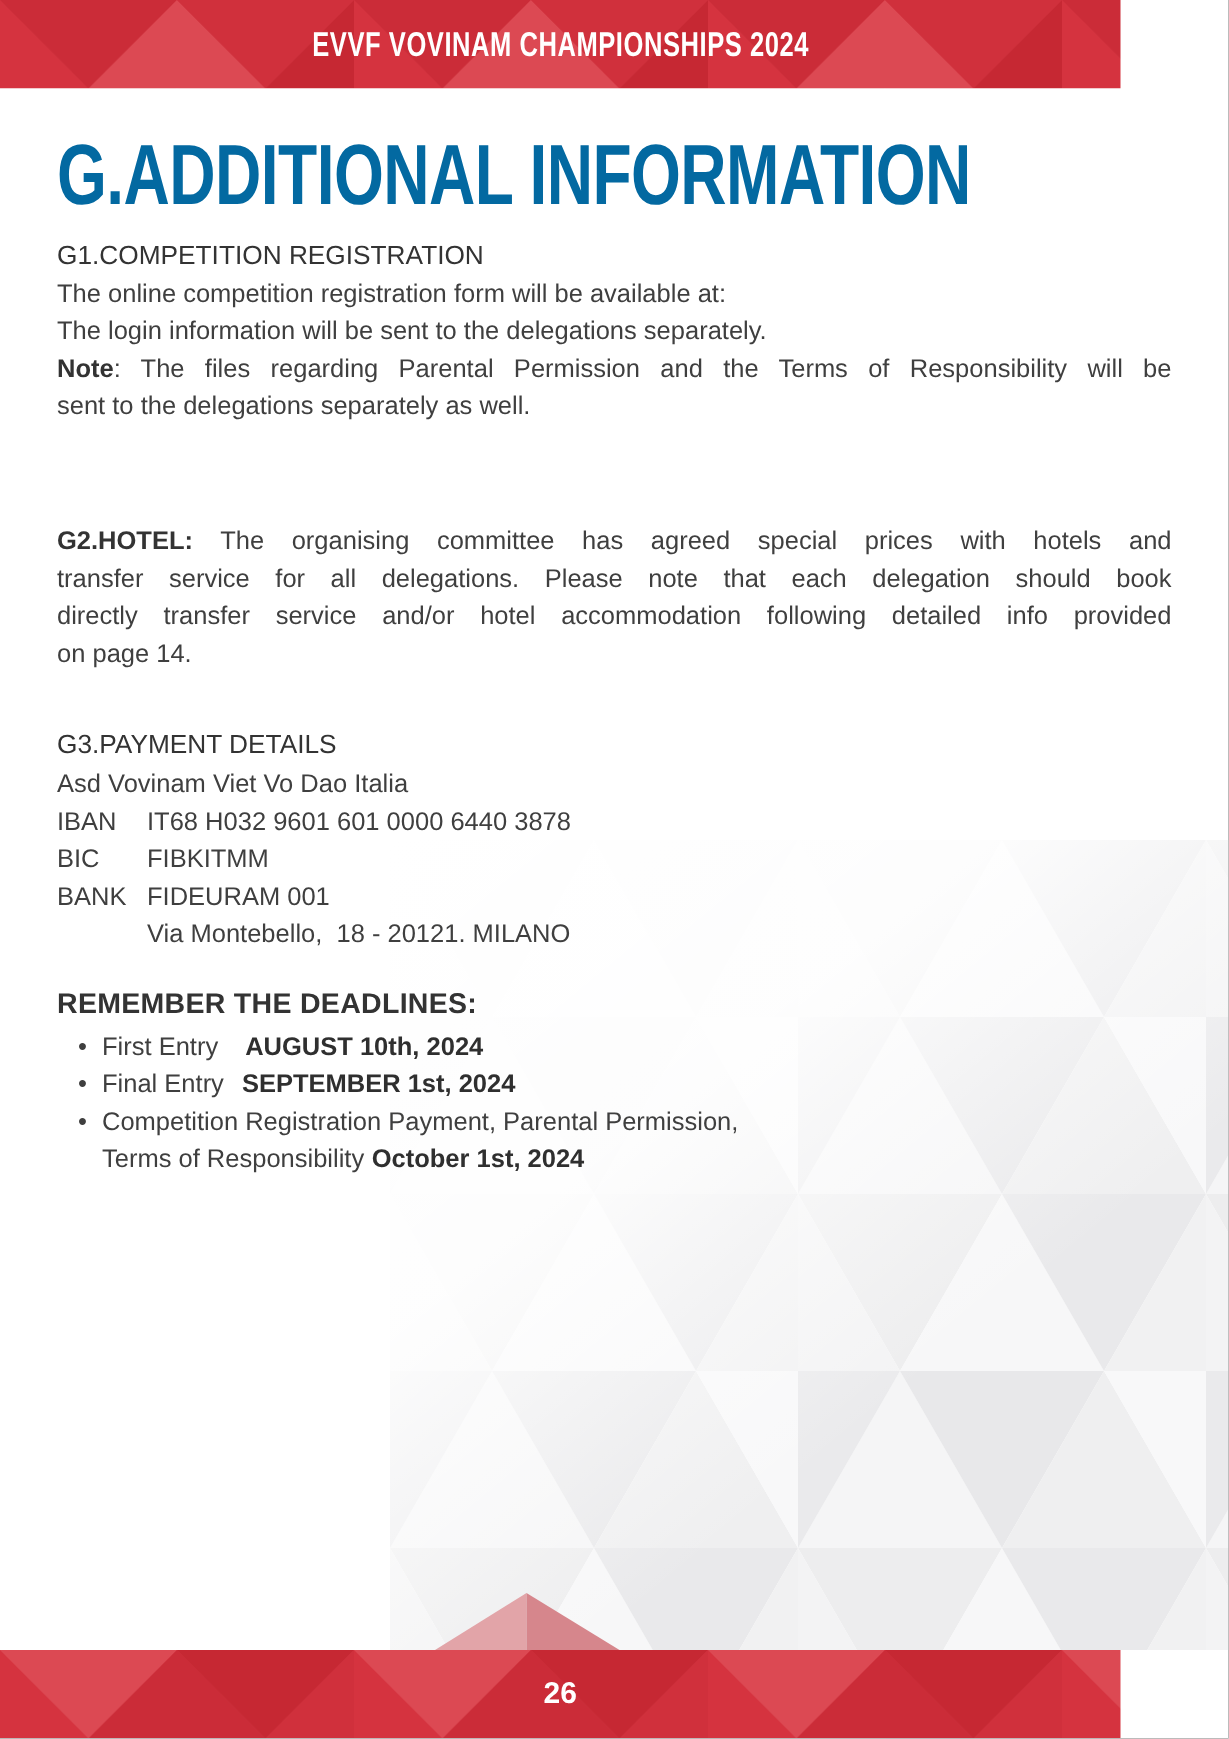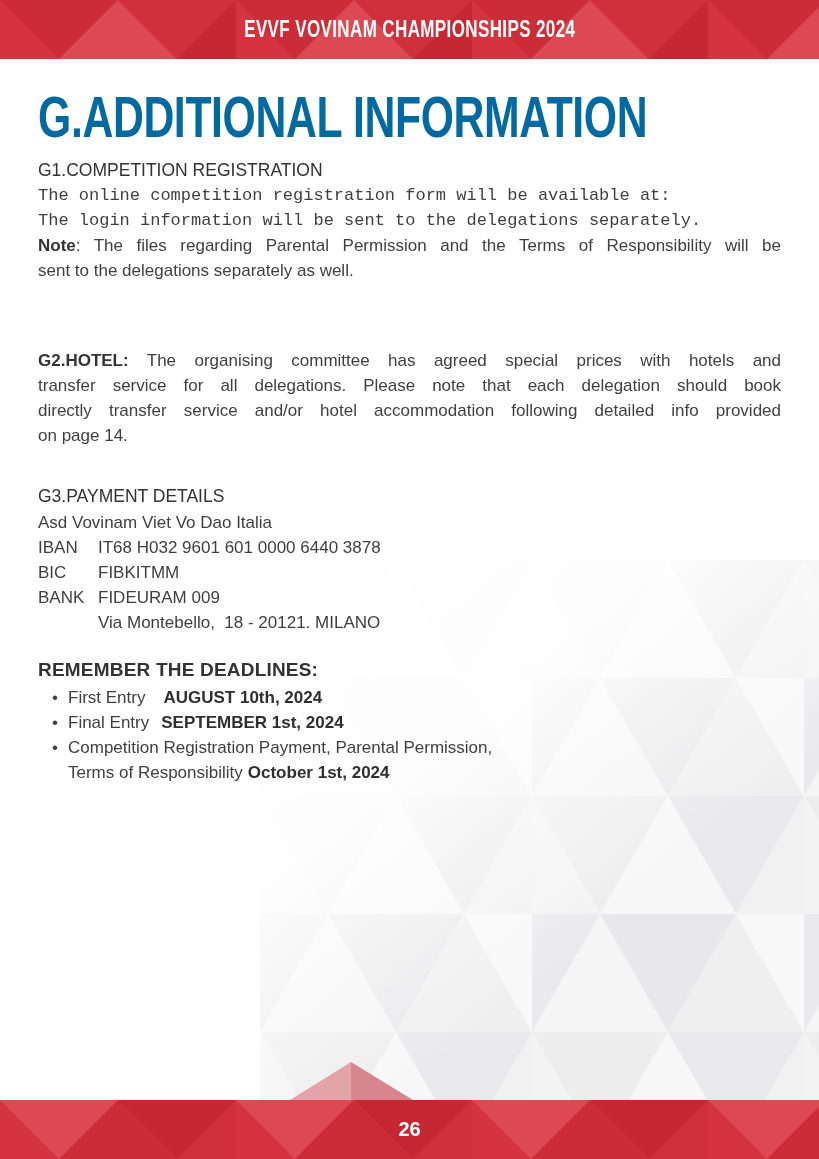--- a/index.html
+++ b/index.html
@@ -3,21 +3,21 @@
 <meta charset="utf-8">
 <style>
   * { margin:0; padding:0; box-sizing:border-box; }
   html,body { background:#888; }
   .page {
     position:relative; width:819px; height:1159px; background:#ffffff;
     overflow:hidden; font-family:"Liberation Sans", sans-serif; color:#3f3f3f;
     margin:0 auto;
   }
   
-  .banner { position:absolute; left:0; width:819px; height:59px; z-index:3; overflow:hidden; }
+  .banner { position:absolute; left:0; width:747px; height:59px; z-index:3; overflow:hidden; }
   .banner.top { top:0; }
   .banner.bottom { bottom:0; }
   .banner svg { position:absolute; top:0; left:0; }
   .banner-inner {
     position:relative; width:100%; height:100%;
     display:flex; align-items:center; justify-content:center;
   }
   .banner-title {
     color:#ffffff; font-weight:bold; font-size:23px; letter-spacing:0.5px;
     transform:scaleX(0.74); transform-origin:center; white-space:nowrap;
@@ -28,21 +28,21 @@
   .pink-tri { position:absolute; left:0; top:0; z-index:1; }
   
   .content { position:absolute; left:38px; right:38px; z-index:2; }
   .doc-title {
     top:88px; color:#0369a1; font-weight:bold; font-size:57px;
     line-height:58px; white-space:nowrap;
   }
   .doc-title .squeeze { display:inline-block; transform:scaleX(0.75); transform-origin:left center; letter-spacing:-0.5px; }
   .h2 { font-weight:normal; font-size:17.5px; color:#333333; line-height:27px; }
   .h2-big { font-weight:bold; font-size:19px; color:#333333; line-height:30px; letter-spacing:0.2px; }
-  .bline { font-size:17px; line-height:24.7px; color:#3f3f3f;font-family:Liberation Mono, monospace; }
+  .bline { font-size:17px; line-height:24.7px; color:#3f3f3f; }
   .jline { font-size:17px; line-height:25px; color:#3f3f3f; text-align:justify; text-align-last:justify; }
   .jline.last { text-align-last:left; }
   .inline-bold { font-weight:bold; color:#333333; }
   #sec-g1 { top:157px; }
   #sec-g2 { top:348px; }
   #sec-g3 { top:483px; }
   #sec-deadlines { top:655px; }
   .payname { font-size:17px; line-height:25px; }
   .payrow { display:grid; grid-template-columns:60px 1fr; font-size:17px; line-height:25px; }
   .payrow .val { white-space:pre-wrap; }
@@ -132,21 +132,21 @@
     <div class="payrow">
       <span class="lbl">IBAN</span>
       <span class="val">IT68 H032 9601 601 0000 6440 3878</span>
     </div>
     <div class="payrow">
       <span class="lbl">BIC</span>
       <span class="val">FIBKITMM</span>
     </div>
     <div class="payrow">
       <span class="lbl">BANK</span>
-      <span class="val">FIDEURAM 009</span>
+      <span class="val">FIDEURAM 001</span>
     </div>
     <div class="payrow">
       <span class="lbl"></span>
       <span class="val">Via Montebello,  18 - 20121. MILANO</span>
     </div>
   </div>
 
   <div class="content" id="sec-deadlines">
     <div class="h2-big">REMEMBER THE DEADLINES:</div>
     <ul class="dl-list">

